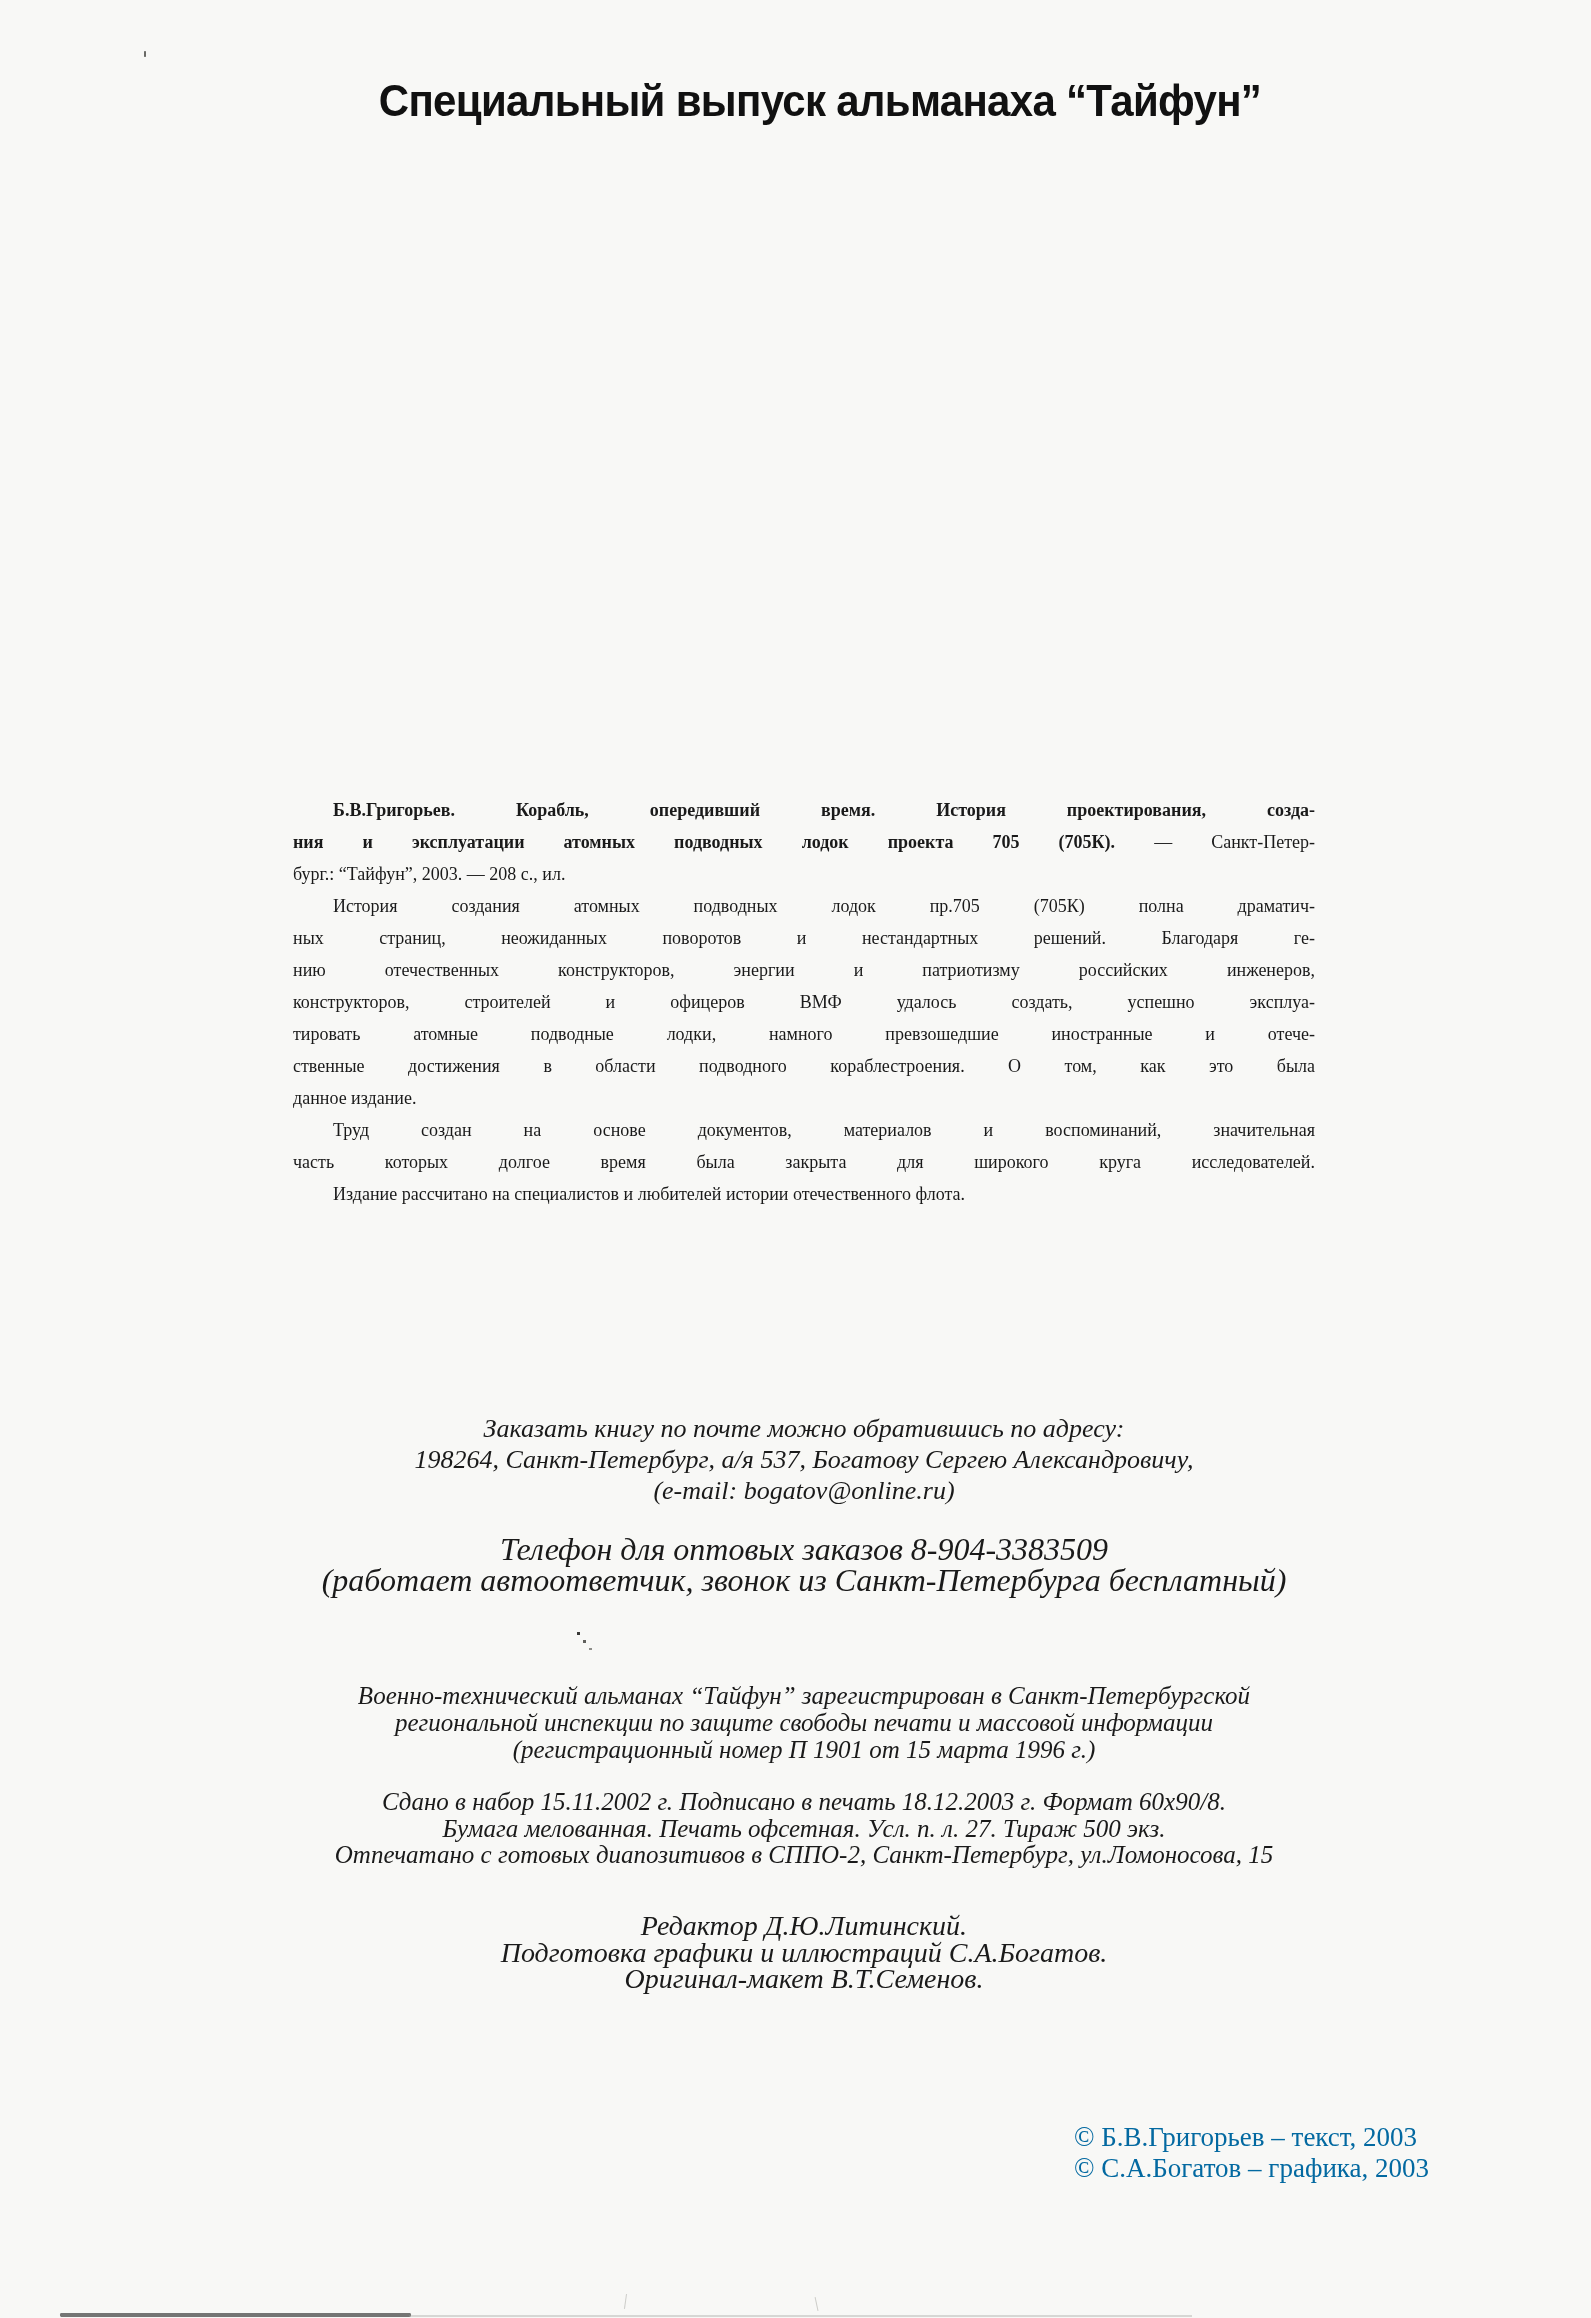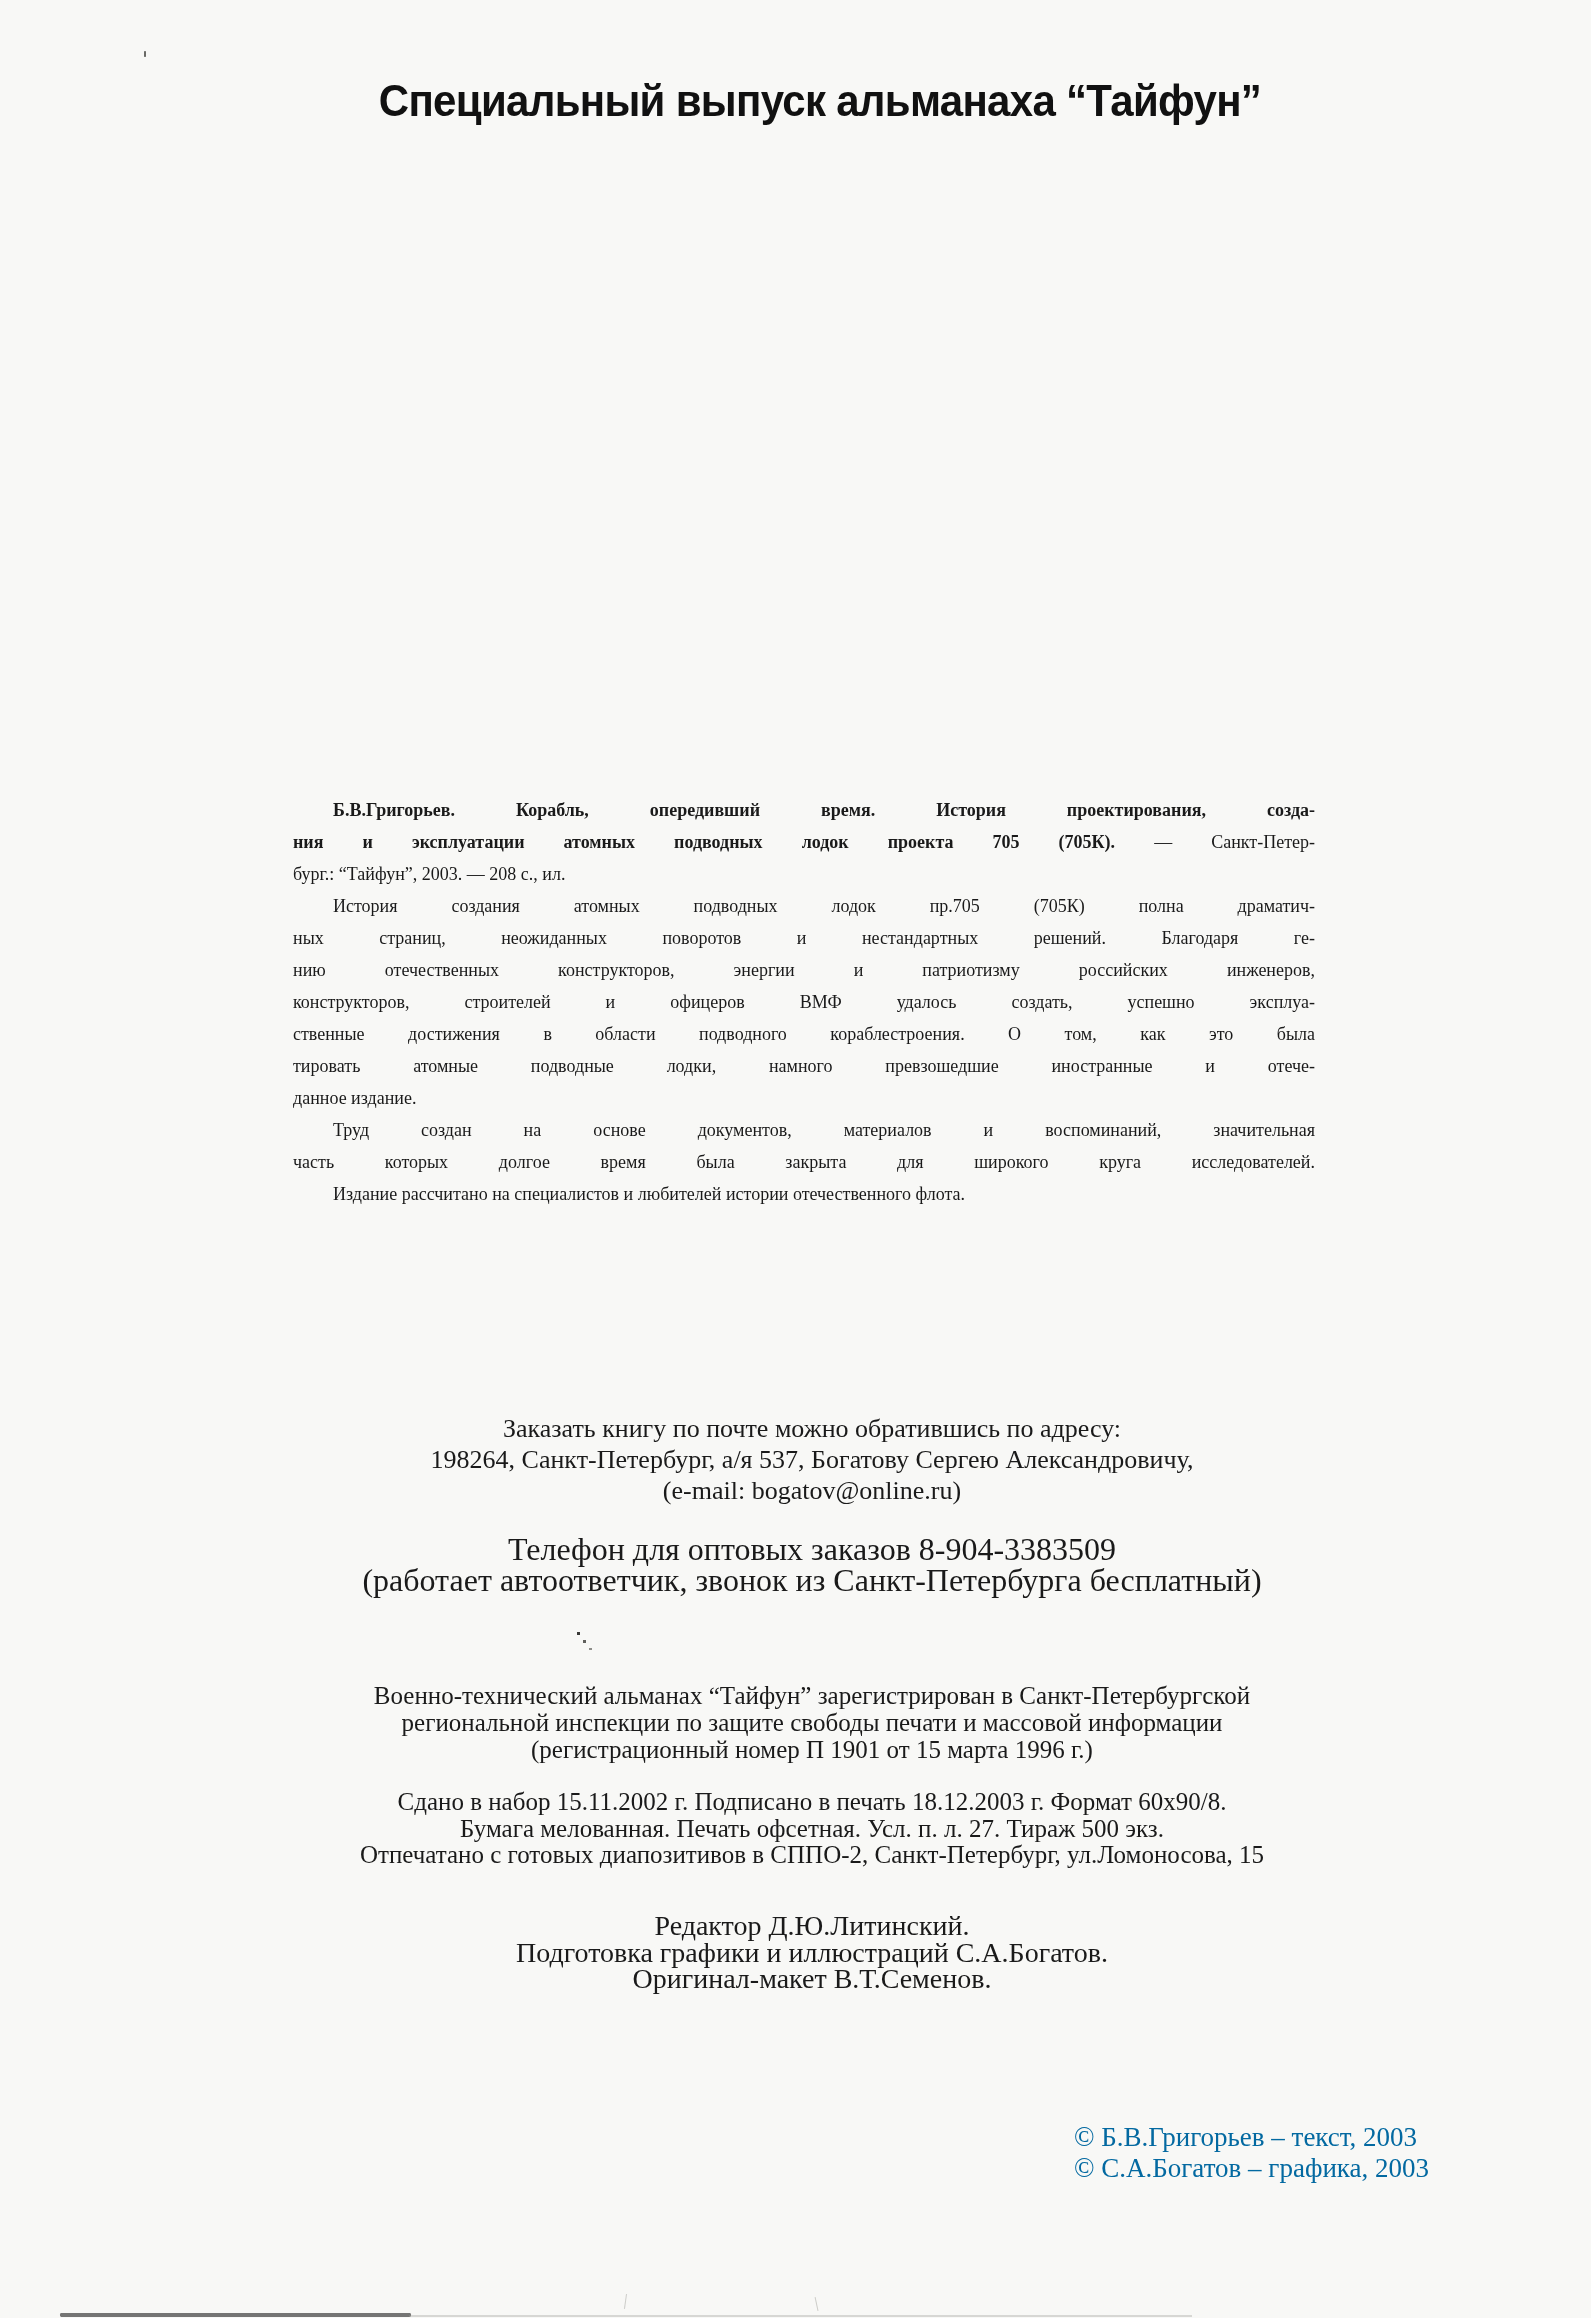--- a/index.html
+++ b/index.html
@@ -29,22 +29,22 @@
     position:absolute; top:794px; left:293px; width:1022px;
     font-size:18px; line-height:32px;
     color:#1a1a1a;
   }
   .bib .line { text-align:justify; text-align-last:justify; }
   .bib .line.first { text-indent:40px; }
   .bib .line.endline { text-align-last:left; }
   .b { font-weight:700; }
   
   .cblock {
-    position:absolute; left:301px; width:1022px;
-    text-align:center; color:#1a1a1a;
+    position:absolute; left:293px; width:1022px;
+    text-align:center; color:#1a1a1a;font-style:italic;
   }
   .order     { top:1413px; font-size:26px; line-height:31px; }
   .phone     { top:1534px; font-size:32px; line-height:31px; }
   .reg       { top:1682px; font-size:25px; line-height:27px; }
   .printinfo { top:1789px; font-size:25px; line-height:26.6px; }
   .editors   { top:1913px; font-size:28px; line-height:26.6px; }
   
   .copyright {
     position:absolute; top:2122px; left:1074px;
     font-size:27px; line-height:31px;
@@ -77,22 +77,22 @@
 
   <div class="bib">
     <div class="line first b">Б.В.Григорьев. Корабль, опередивший время. История проектирования, созда-</div>
     <div class="line"><span class="b">ния и эксплуатации атомных подводных лодок проекта 705 (705К).</span> <span>— Санкт-Петер-</span></div>
     <div class="line endline">бург.: “Тайфун”, 2003. — 208 с., ил.</div>
 
     <div class="line first">История создания атомных подводных лодок пр.705 (705К) полна драматич-</div>
     <div class="line">ных страниц, неожиданных поворотов и нестандартных решений. Благодаря ге-</div>
     <div class="line">нию отечественных конструкторов, энергии и патриотизму российских инженеров,</div>
     <div class="line">конструкторов, строителей и офицеров ВМФ удалось создать, успешно эксплуа-</div>
+    <div class="line">тировать атомные подводные лодки, намного превзошедшие иностранные и отече-</div>
     <div class="line">ственные достижения в области подводного кораблестроения. О том, как это была</div>
-    <div class="line">тировать атомные подводные лодки, намного превзошедшие иностранные и отече-</div>
     <div class="line endline">данное издание.</div>
 
     <div class="line first">Труд создан на основе документов, материалов и воспоминаний, значительная</div>
     <div class="line">часть которых долгое время была закрыта для широкого круга исследователей.</div>
 
     <div class="line first endline">Издание рассчитано на специалистов и любителей истории отечественного флота.</div>
   </div>
 
   <div class="cblock order">
     <div>Заказать книгу по почте можно обратившись по адресу:</div>

